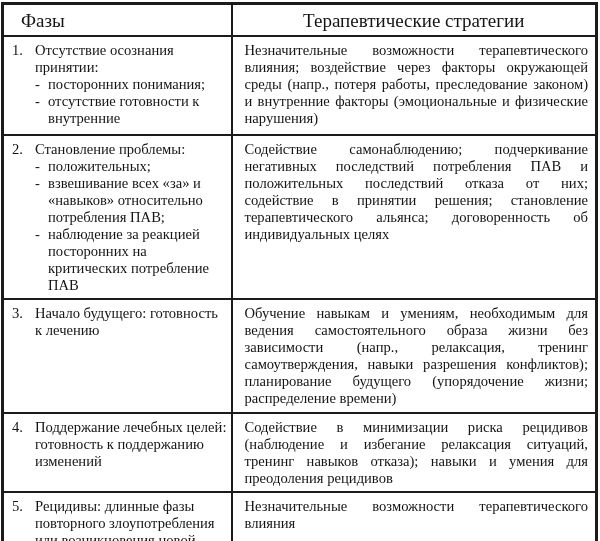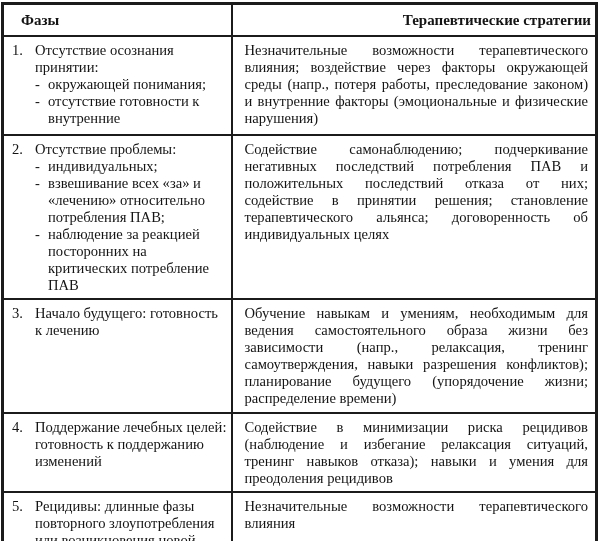--- a/index.html
+++ b/index.html
@@ -26,28 +26,28 @@
     font-size: 14.6px;
     line-height: 17px;
   }
   table.tbl, table.tbl td, table.tbl th {
     border: 2px solid #1b1b1b;
   }
   table.tbl {
     border-width: 3px;
   }
   th.hdr {
-    font-weight: bold;
-    font-size: 15px;
+    font-weight: normal;
+    font-size: 19px;
     height: 26px;
     vertical-align: middle;
     padding: 2px 4px;
   }
   th.hdr-phases { text-align: left; padding-left: 17px; }
-  th.hdr-strategies { text-align: right; }
+  th.hdr-strategies { text-align: center; }
   col.c-phases { width: 229px; }
   td { vertical-align: top; }
   td.phase-cell {
     padding: 5px 4px 4px 8px;
   }
   td.strategy-cell {
     padding: 5px 7px 4px 12px;
     text-align: justify;
   }
   .phase-line {
@@ -81,43 +81,43 @@
     </tr>
 
     <tr class="r1">
       <td class="phase-cell">
         <div class="phase-line">
           <span>1.</span>
           <div>Отсутствие осознания принятии:</div>
         </div>
         <div class="bullet">
           <span>-</span>
-          <div>окружающей понимания;</div>
+          <div>посторонних понимания;</div>
         </div>
         <div class="bullet">
           <span>-</span>
           <div>отсутствие готовности к внутренние</div>
         </div>
       </td>
       <td class="strategy-cell">Незначительные возможности терапевтического влияния; воздействие через факторы окружающей среды (напр., потеря работы, преследование законом) и внутренние факторы (эмоциональные и физические нарушения)</td>
     </tr>
 
     <tr class="r2">
       <td class="phase-cell">
         <div class="phase-line">
           <span>2.</span>
-          <div>Отсутствие проблемы:</div>
+          <div>Становление проблемы:</div>
         </div>
         <div class="bullet">
           <span>-</span>
-          <div>индивидуальных;</div>
+          <div>положительных;</div>
         </div>
         <div class="bullet">
           <span>-</span>
-          <div>взвешивание всех «за» и «лечению» относительно потребления ПАВ;</div>
+          <div>взвешивание всех «за» и «навыков» относительно потребления ПАВ;</div>
         </div>
         <div class="bullet">
           <span>-</span>
           <div>наблюдение за реакцией посторонних на критических потребление ПАВ</div>
         </div>
       </td>
       <td class="strategy-cell">Содействие самонаблюдению; подчеркивание негативных последствий потребления ПАВ и положительных последствий отказа от них; содействие в принятии решения; становление терапевтического альянса; договоренность об индивидуальных целях</td>
     </tr>
 
     <tr class="r3">

